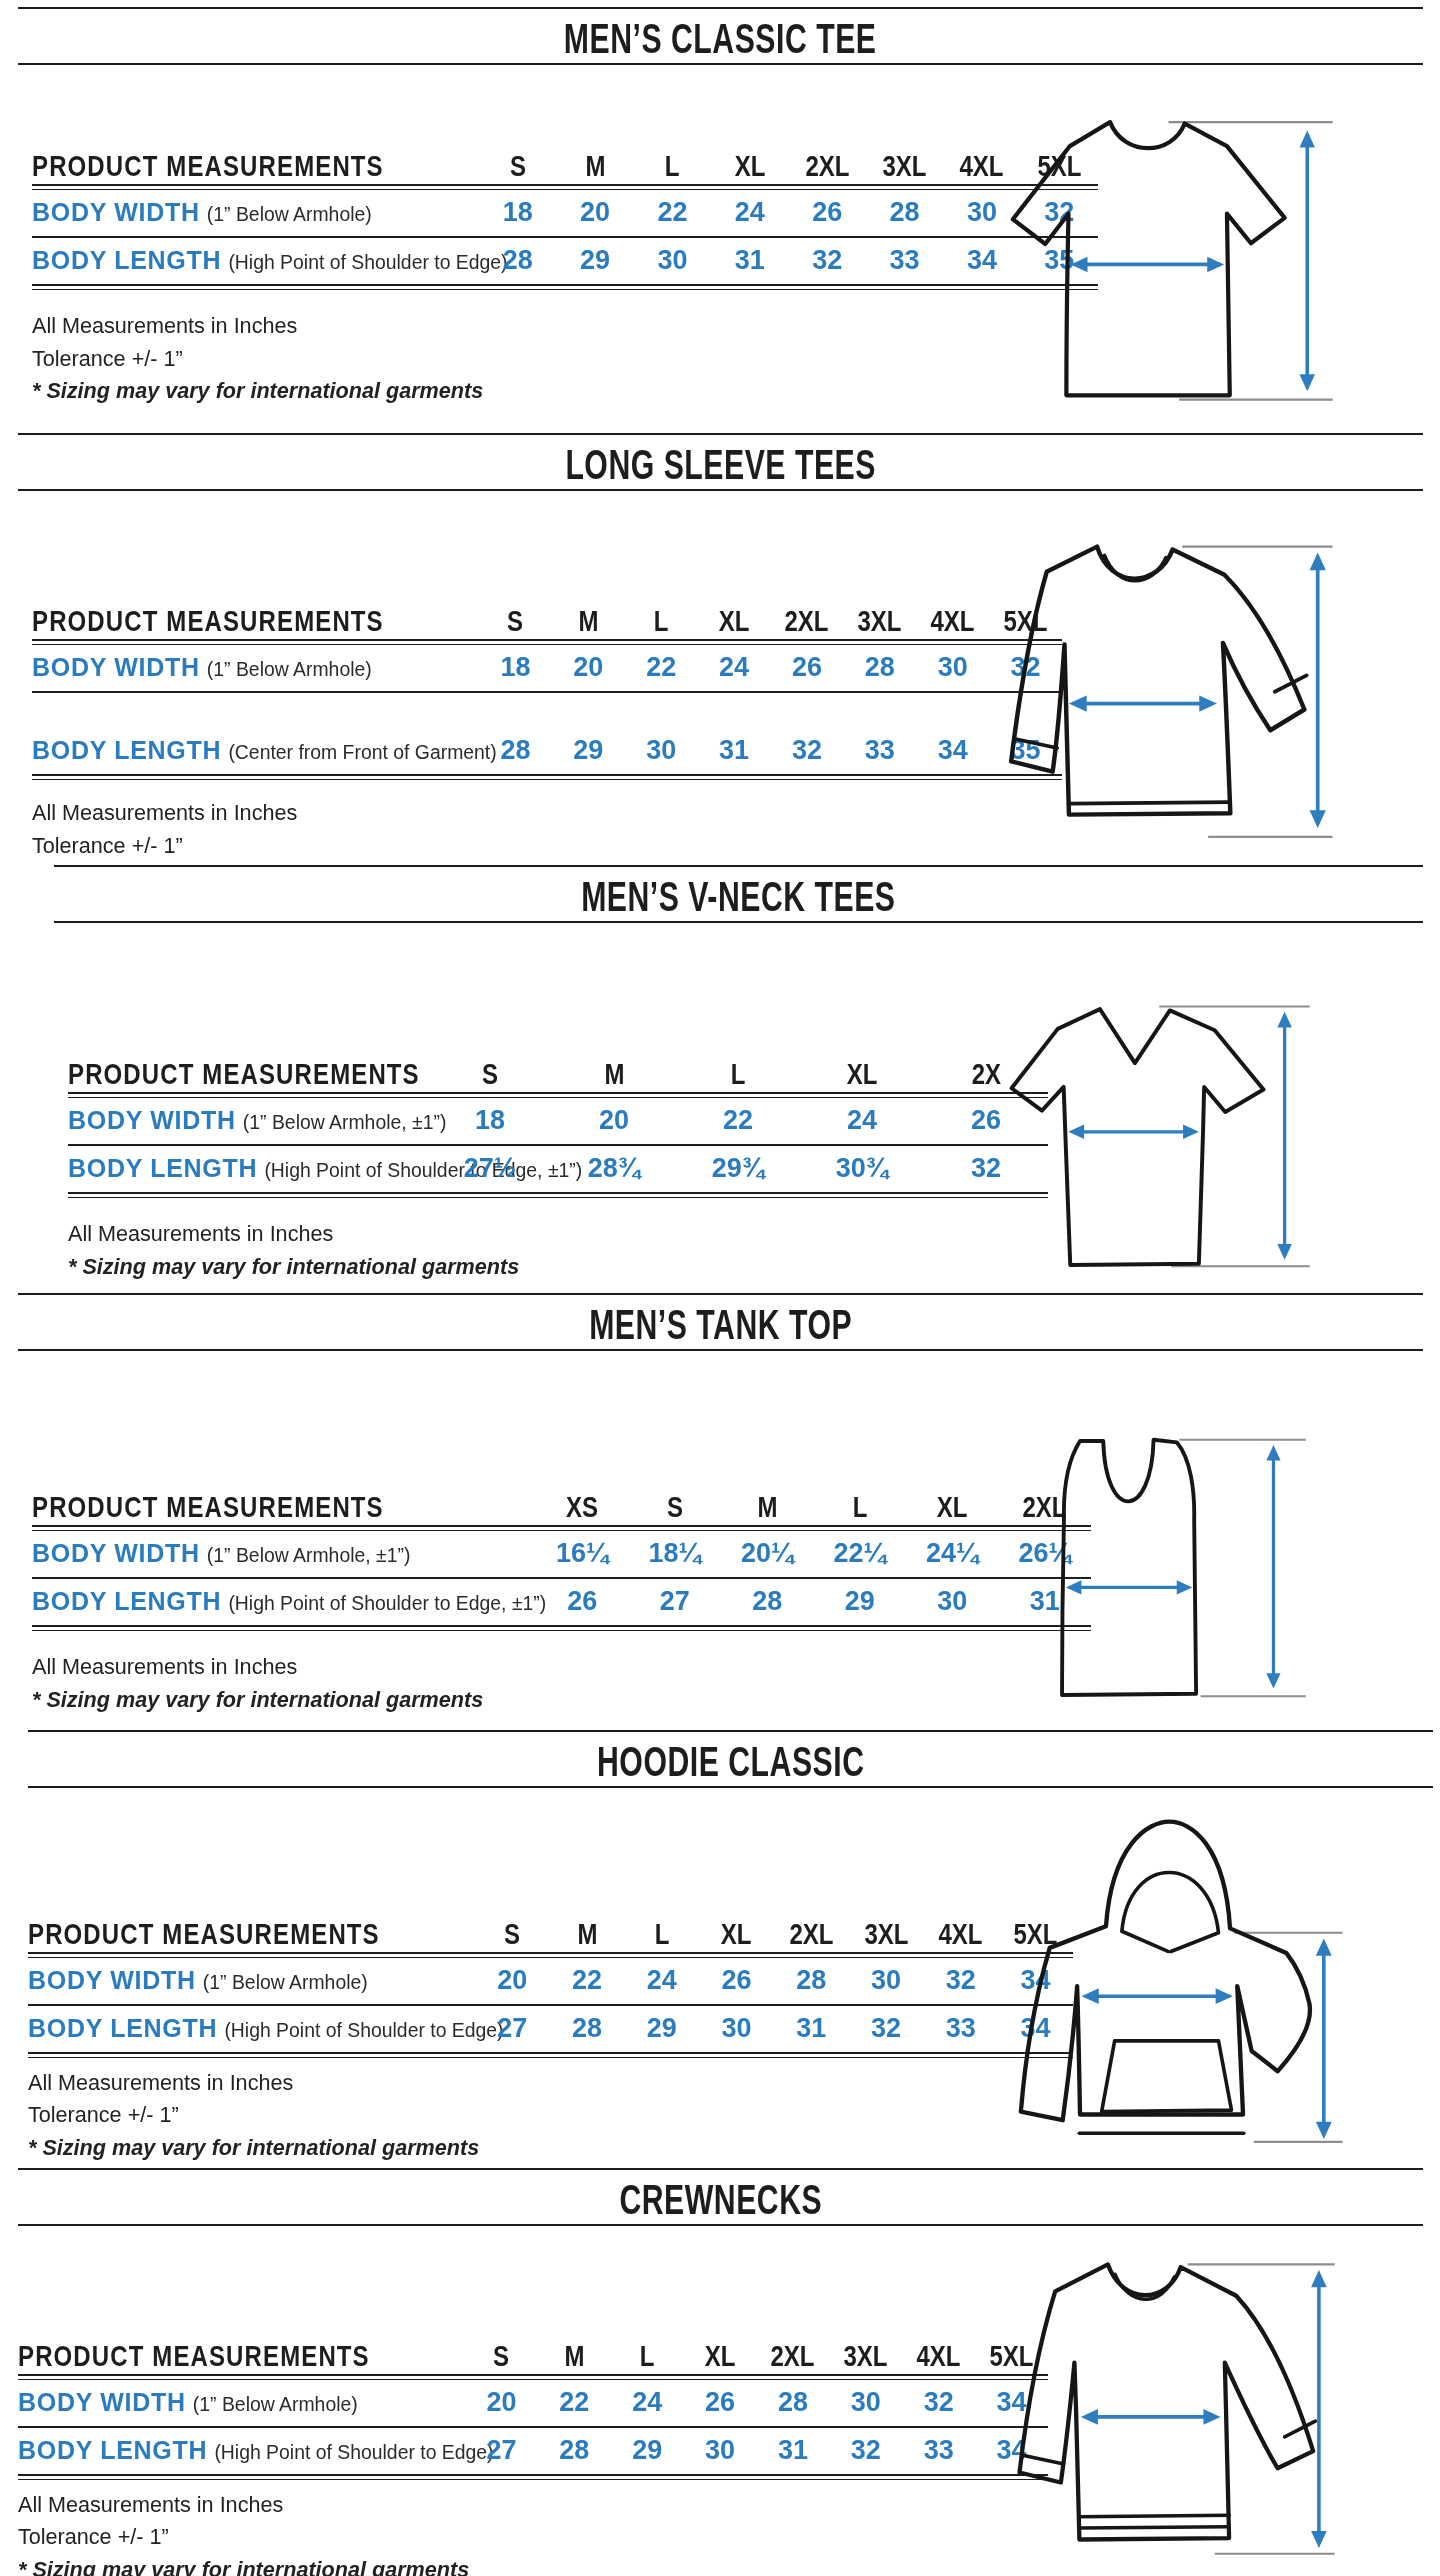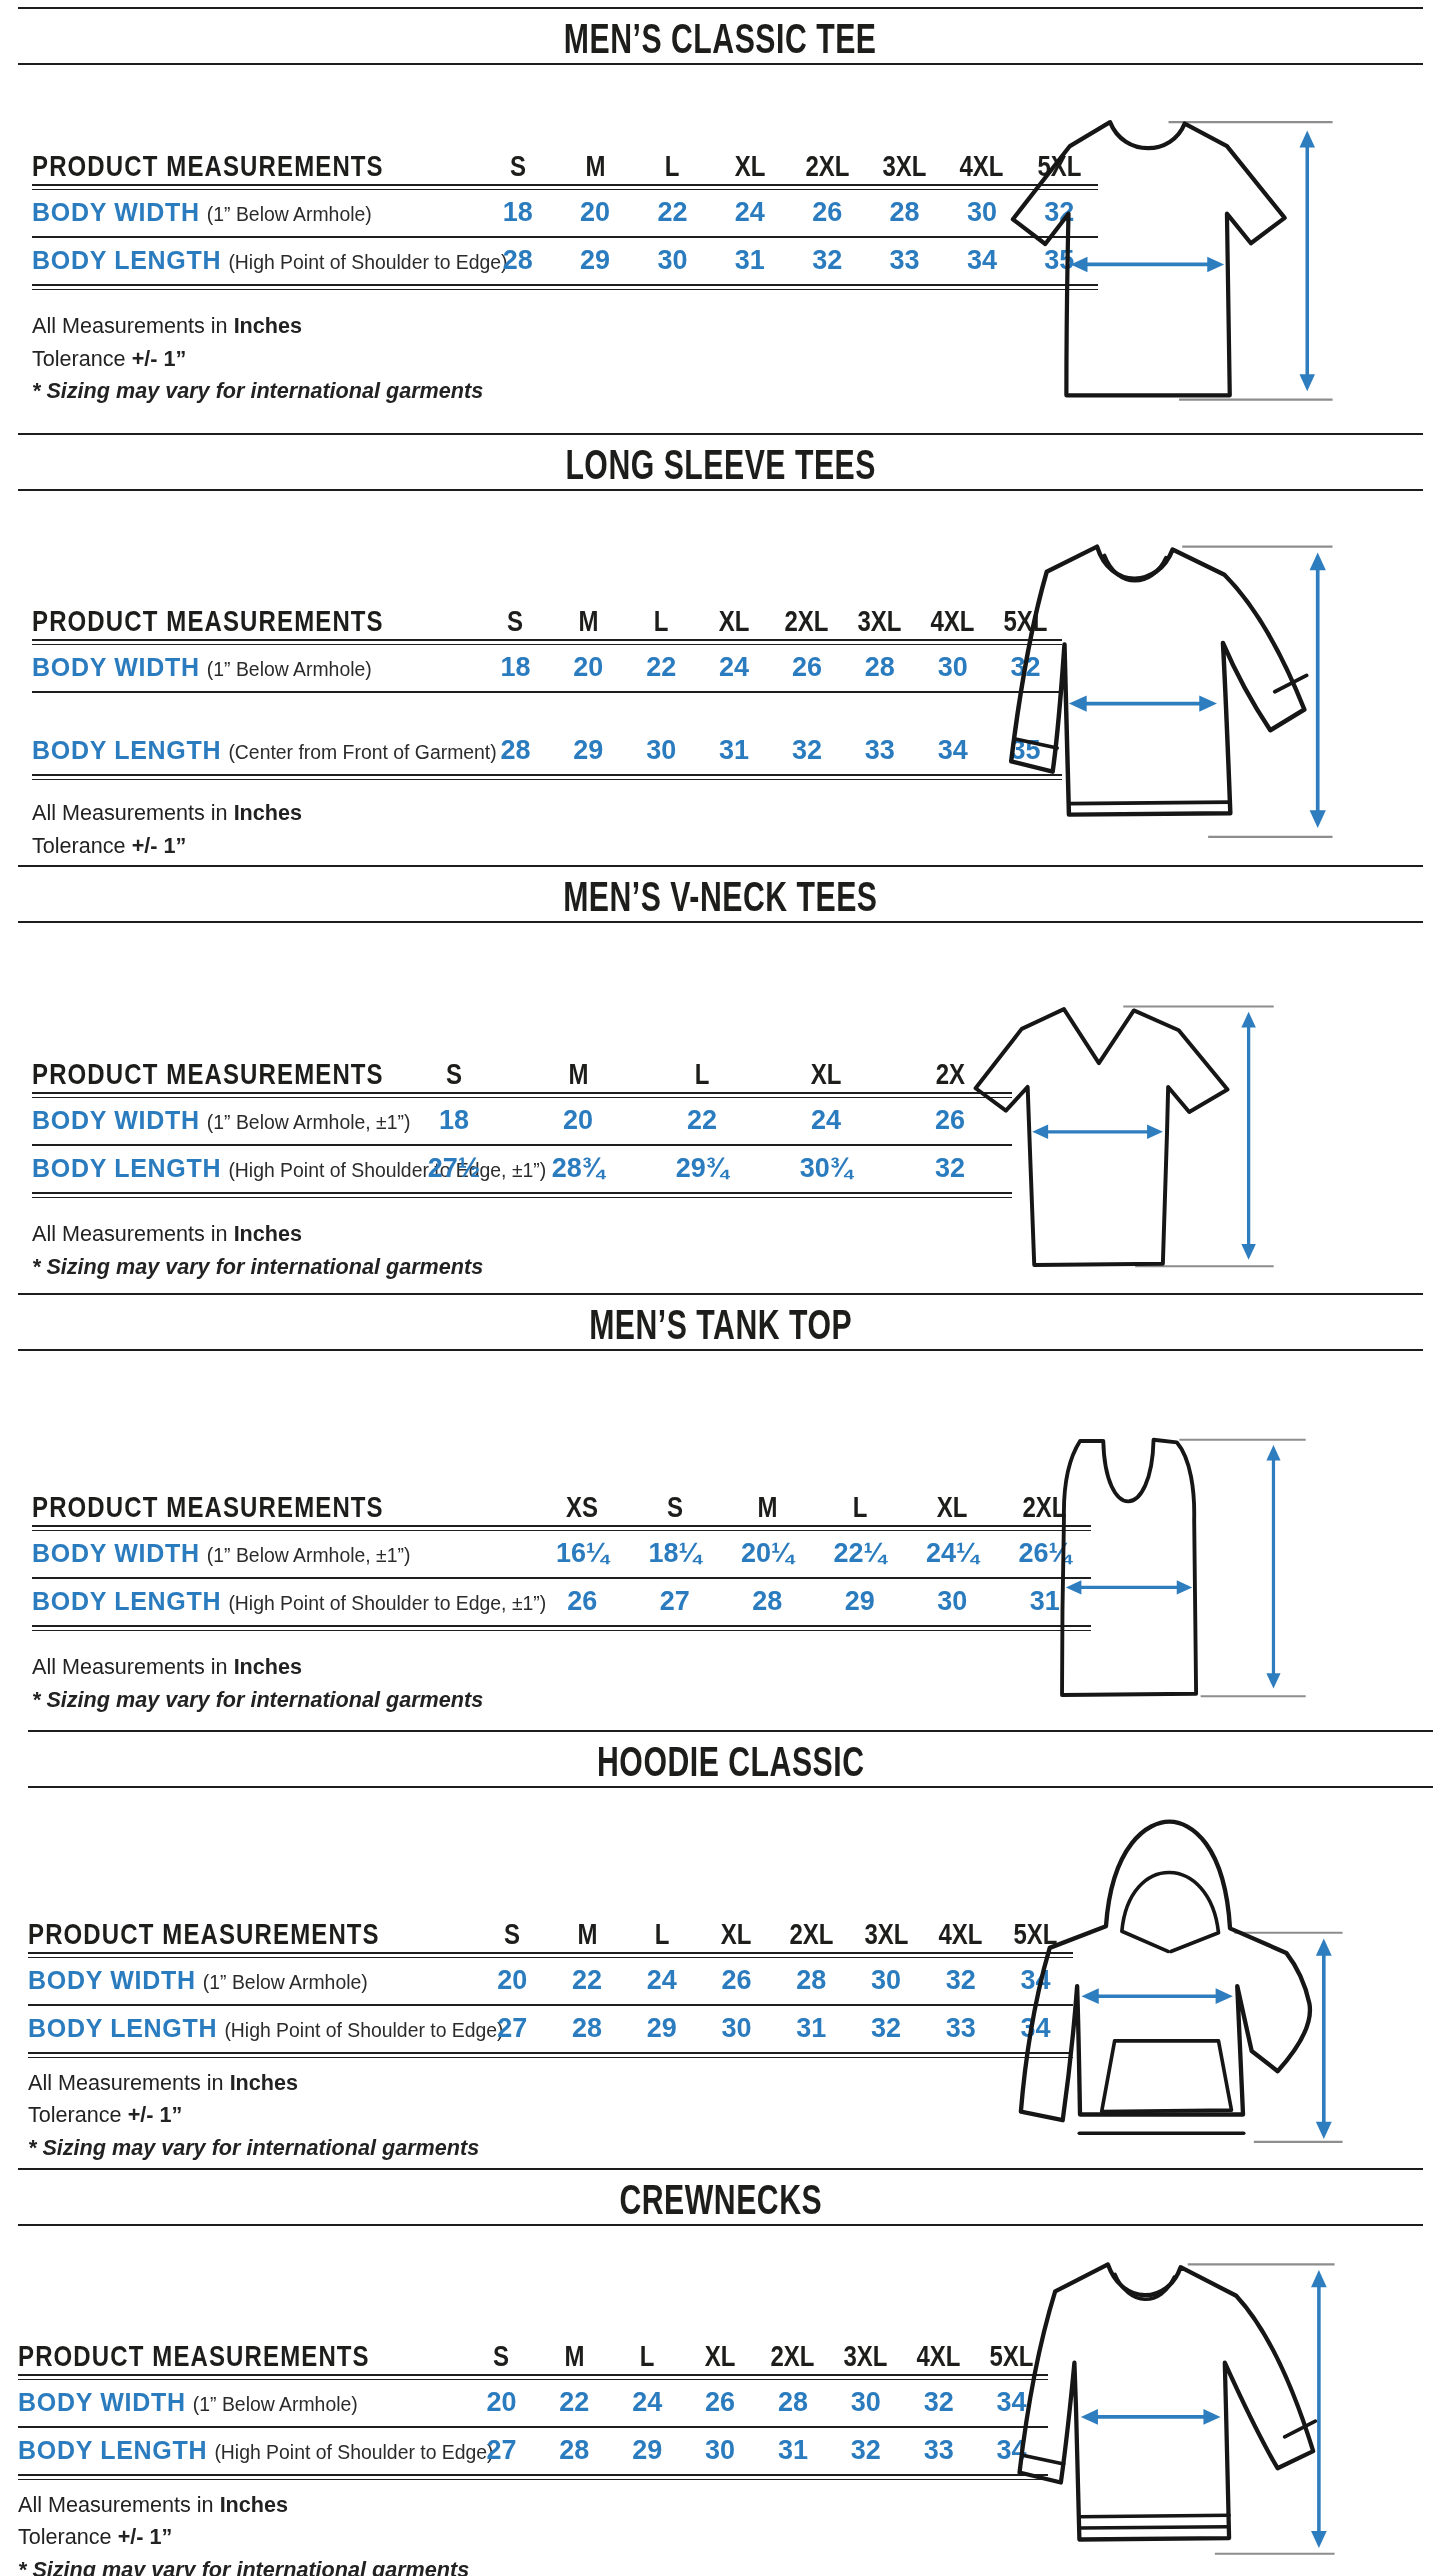--- a/index.html
+++ b/index.html
@@ -18,21 +18,21 @@
   .cell.center{text-align:center;}
   .hlabel-text{display:inline-block; font-size:30px; font-weight:800; letter-spacing:1.4px; transform:scaleX(.8); transform-origin:left center;}
   .size-text{display:inline-block; font-size:30px; font-weight:800; transform:scaleX(.8); transform-origin:center;}
   .rlabel-blue{color:var(--blue); font-size:25px; font-weight:800; letter-spacing:0.7px;}
   .rlabel-sub{font-size:19.4px; color:#2b2b2b; margin-left:7.2px; font-weight:400;}
   .val{color:var(--blue); font-size:27px; font-weight:800;}
   .rule{border-top:2.2px solid #1e1e1e;}
   .rule.double{height:5.8px; border-top:2.2px solid #1e1e1e; border-bottom:1.4px solid #1e1e1e;}
   .notes{margin-top:24.5px;}
   .note{font-size:21.6px; color:#222; margin-bottom:9.4px; line-height:23px;}
-  .note strong{font-weight:700;}
+  .note strong{font-weight:400;}
   .note.em span, .note.em strong{font-style:italic; font-weight:700;}
   .garment-area{position:absolute;}
   .g-outline{fill:none; stroke:#161616; stroke-width:6; stroke-linejoin:round; stroke-linecap:round;}
   .g-thin{fill:none; stroke:#161616; stroke-width:5; stroke-linejoin:round; stroke-linecap:round;}
   .g-arrow{stroke:var(--arrow); stroke-width:5;}
   .g-head{fill:var(--arrow); stroke:none;}
   .g-extent{stroke:var(--gray); stroke-width:3;}
 </style>
 </head>
 <body>
@@ -176,21 +176,21 @@
             </g>
             <g>
               <line class="g-arrow" x1="448" y1="64" x2="448" y2="404"></line>
               <polygon class="g-head" points="448,48 437,72 459,72"></polygon>
               <polygon class="g-head" points="448,420 437,396 459,396"></polygon>
             </g>
           </svg>
       </div>
     </div>
     </section>
-    <section class="chart-section" style="height: 428px;">
+    <section class="chart-section" style="height: 428px; padding-left: 36px;">
     <header class="band">
       <h2 class="title">MEN’S V-NECK TEES</h2>
     </header>
     <div class="content" style="height:363px">
       <div class="table-wrap" style="left:32px; top:133px; width:980px;">
         <div class="trow thead" style="grid-template-columns:360px repeat(5,1fr);">
           <div class="cell"><span class="hlabel-text">PRODUCT MEASUREMENTS</span></div>
           <div class="cell center"><span class="size-text">S</span></div>
             <div class="cell center"><span class="size-text">M</span></div>
             <div class="cell center"><span class="size-text">L</span></div>

